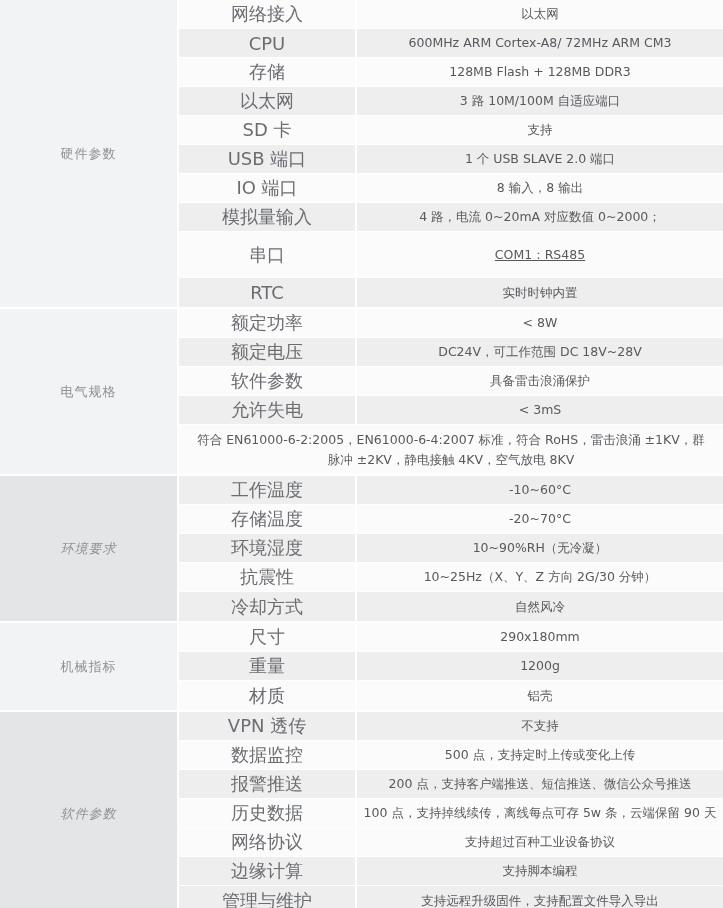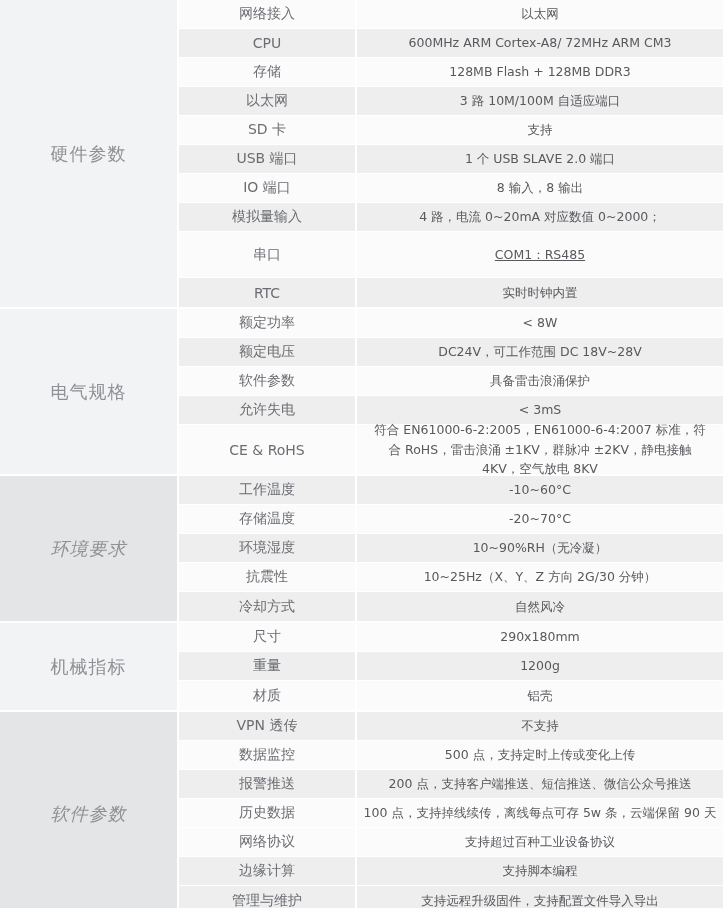--- a/index.html
+++ b/index.html
@@ -19,21 +19,21 @@
     border-bottom: 2px solid var(--divider, #ffffff);
   }
   .section:last-child { border-bottom: none; }
   .cat-cell {
     width: 179px;
     flex: 0 0 179px;
     border-right: 2px solid var(--divider, #ffffff);
     display: flex;
     align-items: center;
     justify-content: center;
-    font-size: 18px;
+    font-size: 13px;
     letter-spacing: 1px;
     color: var(--cat-text, #8f9194);
   }
   .tone-light { background: var(--cat-light, #f2f3f5); }
   .tone-dark  { background: var(--cat-dark, #e4e5e7); font-style: italic; }
   .rows {
     flex: 1;
     display: flex;
     flex-direction: column;
     min-width: 0;
@@ -46,21 +46,21 @@
   .row:last-child { border-bottom: none; }
   .row-serial { height: 46px; }
   .row-wrap   { height: 49px; }
   .row-label {
     width: 178px;
     flex: 0 0 178px;
     border-right: 2px solid var(--divider, #ffffff);
     display: flex;
     align-items: center;
     justify-content: center;
-    font-size: 14px;
+    font-size: 18px;
     color: var(--label-text, #6b6d71);
     white-space: nowrap;
   }
   .row-value {
     flex: 1;
     display: flex;
     flex-direction: column;
     align-items: center;
     justify-content: center;
     font-size: 12.5px;
@@ -138,21 +138,20 @@
         </div>
         <div class="row light">
           <div class="row-label">软件参数</div>
           <div class="row-value">具备雷击浪涌保护</div>
         </div>
         <div class="row shade">
           <div class="row-label">允许失电</div>
           <div class="row-value">&lt; 3mS</div>
         </div>
         <div class="row light row-wrap">
-          <div class="row-label">CE &amp; RoHS</div>
           <div class="row-value">符合 EN61000-6-2:2005，EN61000-6-4:2007 标准，符合 RoHS，雷击浪涌 ±1KV，群脉冲 ±2KV，静电接触 4KV，空气放电 8KV</div>
         </div>
       </div>
     </div>
     <div class="section">
       <div class="cat-cell tone-dark">环境要求</div>
       <div class="rows">
         <div class="row shade">
           <div class="row-label">工作温度</div>
           <div class="row-value">-10~60°C</div>

